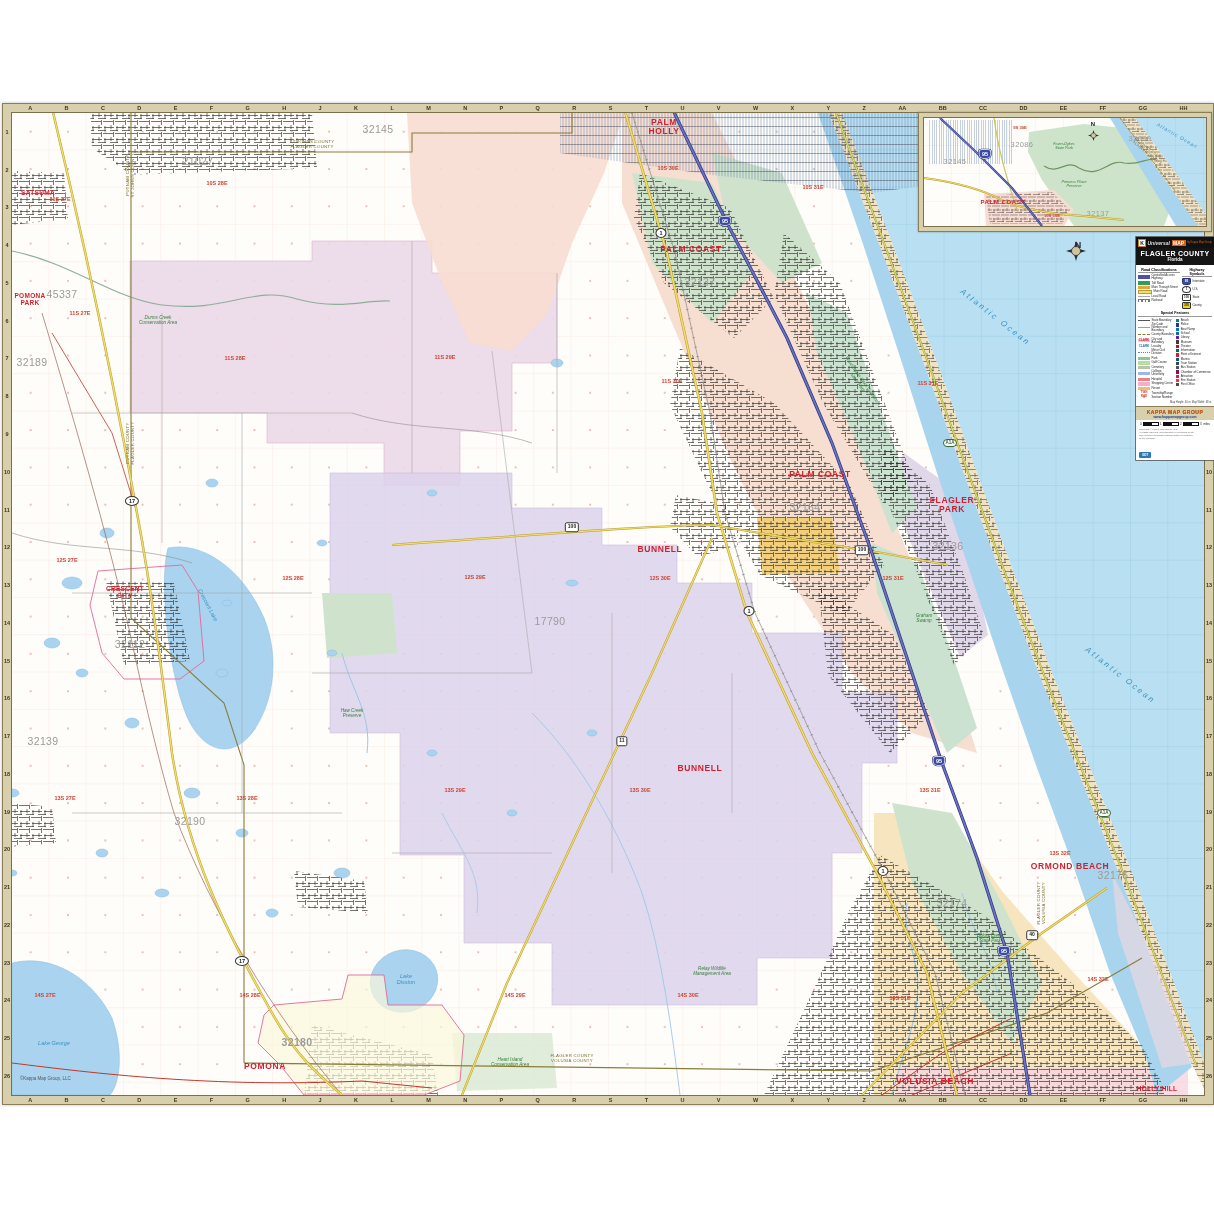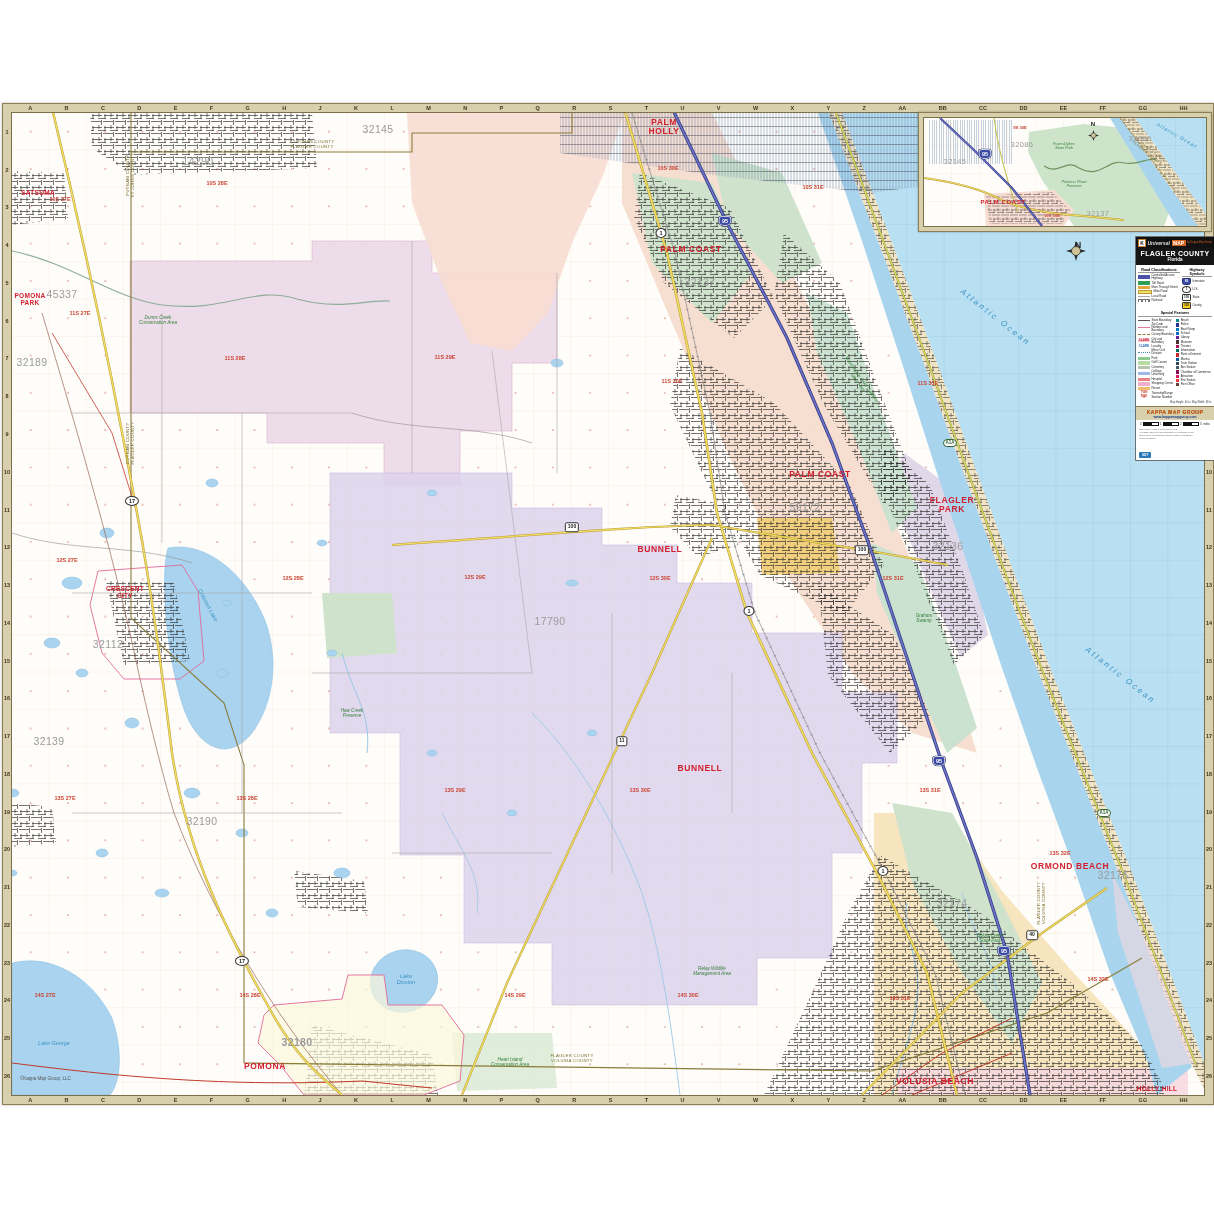--- a/index.html
+++ b/index.html
@@ -416,30 +416,30 @@
 PARK</div>
         <div class="lbl city" style="left: 1058px; top: 754px;">ORMOND BEACH</div>
         <div class="lbl city" style="left: 923px; top: 969px;">VOLUSIA BEACH</div>
         <div class="lbl city" style="left: 253px; top: 954px;">POMONA</div>
         <div class="lbl city sm" style="left: 113px; top: 479px;">CRESCENT
 CITY</div>
         <div class="lbl city sm" style="left: 1145px; top: 976px;">HOLLY HILL</div>
         <div class="lbl city sm" style="left: 26px; top: 80px;">SATSUMA</div>
         <div class="lbl city sm" style="left: 18px; top: 186px;">POMONA
 PARK</div>
-        <div class="lbl zip" style="left: 186px; top: 49px;">14290</div>
+        <div class="lbl zip" style="left: 186px; top: 49px;">21027</div>
         <div class="lbl zip" style="left: 366px; top: 17px;">32145</div>
         <div class="lbl zip" style="left: 50px; top: 182px;">45337</div>
         <div class="lbl zip" style="left: 20px; top: 250px;">32189</div>
-        <div class="lbl zip" style="left: 96px; top: 532px;">32112</div>
-        <div class="lbl zip" style="left: 25px; top: 629px; padding-left: 24px;">32139</div>
-        <div class="lbl zip" style="left: 190px; top: 709px;">32190</div>
+        <div class="lbl zip" style="left: 118px; top: 532px;">32112</div>
+        <div class="lbl zip" style="left: 19px; top: 629px; padding-left: 24px;">32139</div>
+        <div class="lbl zip" style="left: 178px; top: 709px;">32190</div>
         <div class="lbl zip" style="left: 285px; top: 930px; font-weight: bold;">32180</div>
         <div class="lbl zip" style="left: 538px; top: 509px;">17790</div>
-        <div class="lbl zip" style="left: 793px; top: 395px;">59172</div>
+        <div class="lbl zip" style="left: 793px; top: 395px;">32164</div>
         <div class="lbl zip" style="left: 936px; top: 434px;">32136</div>
         <div class="lbl zip" style="left: 688px; top: 170px;">32137</div>
         <div class="lbl zip" style="left: 940px; top: 791px;">32174</div>
         <div class="lbl zip" style="left: 1101px; top: 763px;">32176</div>
         <div class="lbl twn" style="left: 48px; top: 86px;">10S 27E</div>
         <div class="lbl twn" style="left: 205px; top: 70px;">10S 28E</div>
         <div class="lbl twn" style="left: 656px; top: 55px;">10S 30E</div>
         <div class="lbl twn" style="left: 801px; top: 74px;">10S 31E</div>
         <div class="lbl twn" style="left: 68px; top: 200px;">11S 27E</div>
         <div class="lbl twn" style="left: 223px; top: 245px;">11S 28E</div>

